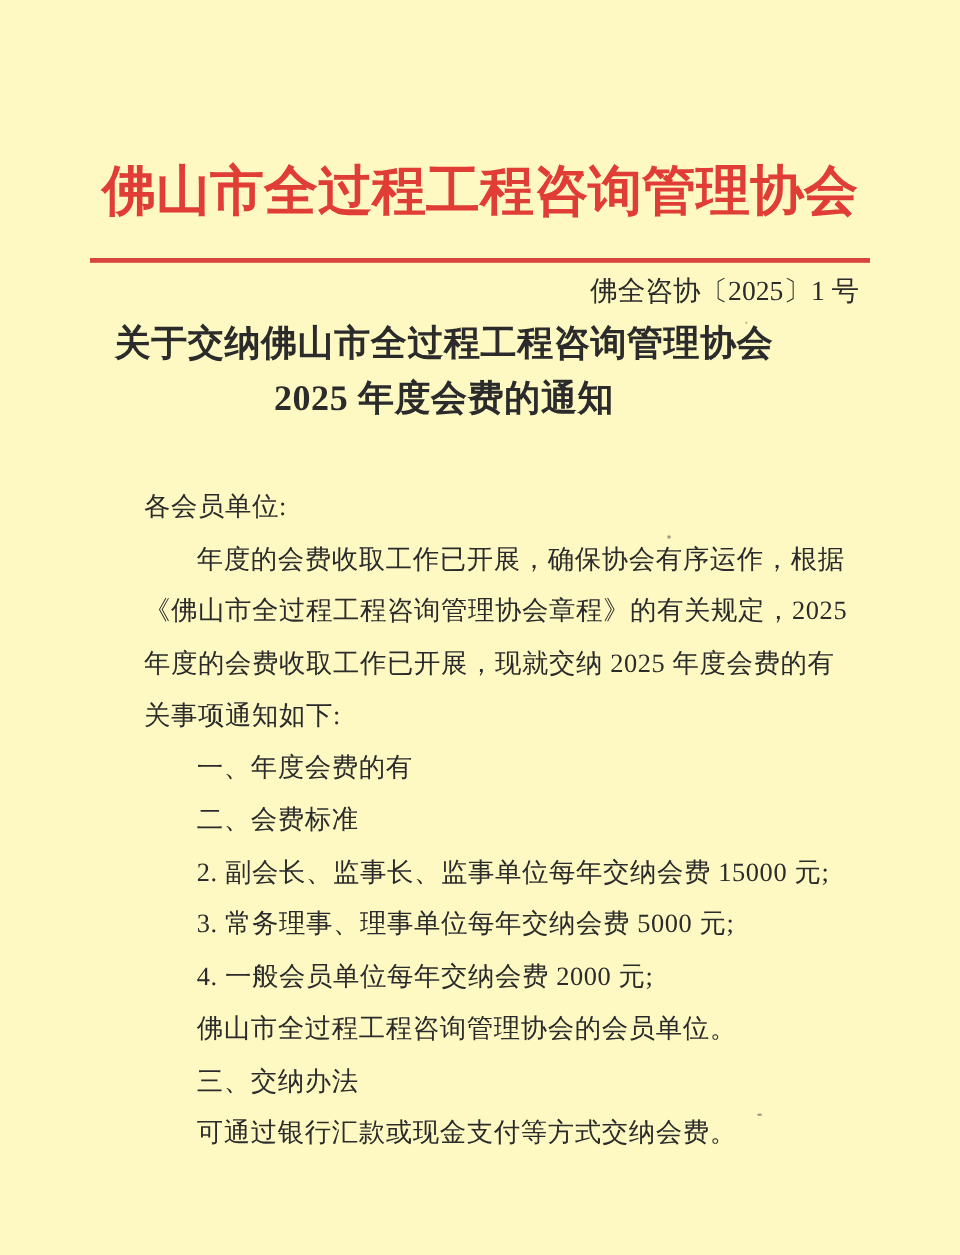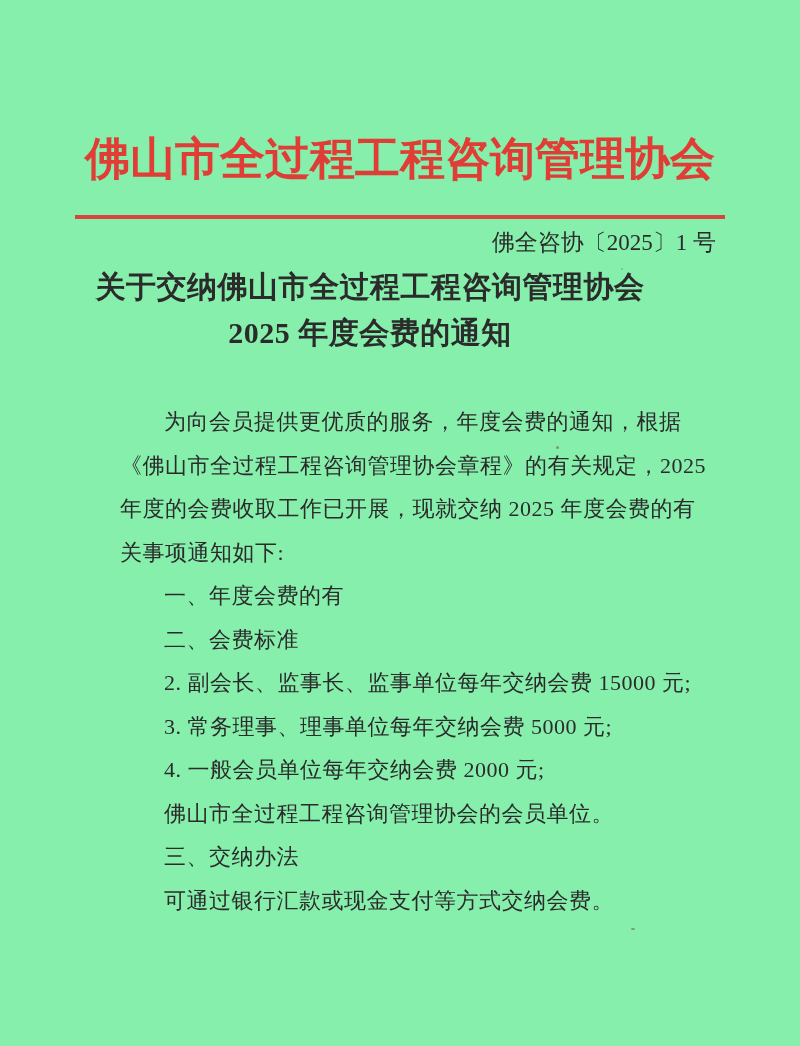--- a/index.html
+++ b/index.html
@@ -4,21 +4,21 @@
 <style>
   html, body {
     margin: 0;
     padding: 0;
     background: #ffffff;
   }
   .page {
     position: relative;
     width: 800px;
     height: 1046px;
-    background: #86efac;
+    background: #fef9c3;
     overflow: hidden;
     font-family: "Liberation Serif", "DejaVu Serif", serif;
     color: var(--text-color, #2b2b2b);
   }
   .org-title {
     position: absolute;
     top: 126px;
     left: 0;
     width: 800px;
     margin: 0;
@@ -92,21 +92,22 @@
   <div class="red-rule"></div>
 
   <div class="doc-number">佛全咨协〔2025〕1 号</div>
 
   <div class="notice-title">
     <div>关于交纳佛山市全过程工程咨询管理协会</div>
     <div>2025 年度会费的通知</div>
   </div>
 
   <div class="body-block">
-    <div class="line indent">为向会员提供更优质的服务，年度会费的通知，根据</div>
+    <div class="line">各会员单位:</div>
+    <div class="line indent">年度的会费收取工作已开展，确保协会有序运作，根据</div>
     <div class="line">《佛山市全过程工程咨询管理协会章程》的有关规定，2025</div>
     <div class="line">年度的会费收取工作已开展，现就交纳 2025 年度会费的有</div>
     <div class="line">关事项通知如下:</div>
     <div class="line indent">一、年度会费的有</div>
     <div class="line indent">二、会费标准</div>
     <div class="line indent">2. 副会长、监事长、监事单位每年交纳会费 15000 元;</div>
     <div class="line indent">3. 常务理事、理事单位每年交纳会费 5000 元;</div>
     <div class="line indent">4. 一般会员单位每年交纳会费 2000 元;</div>
     <div class="line indent">佛山市全过程工程咨询管理协会的会员单位。</div>
     <div class="line indent">三、交纳办法</div>

